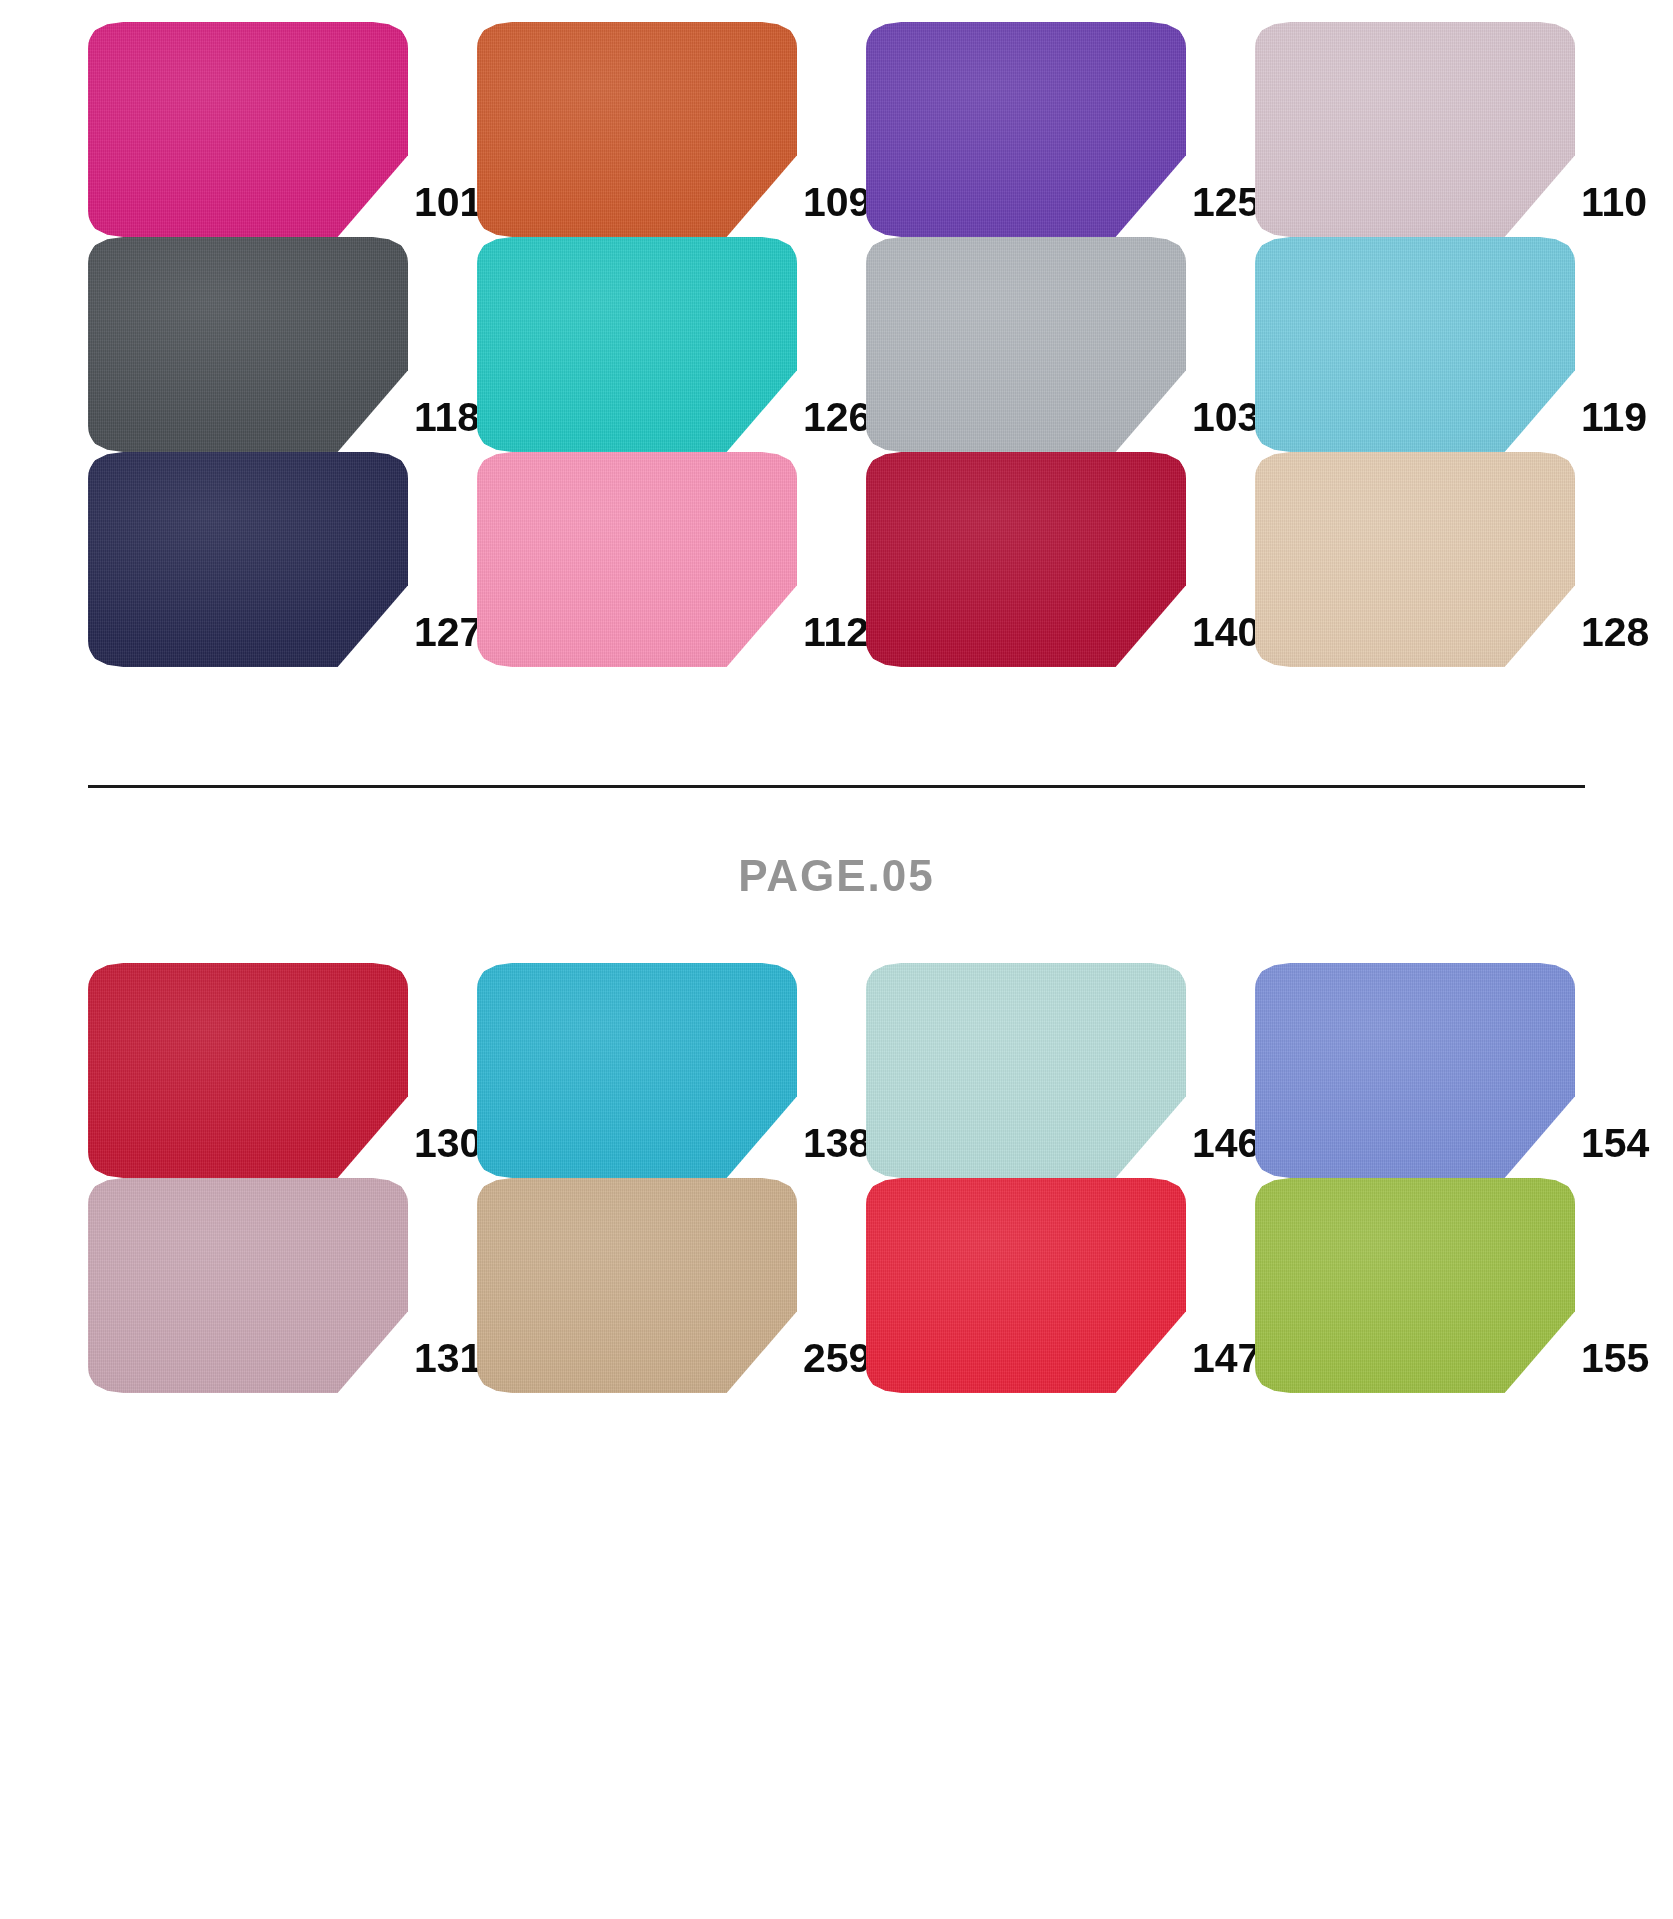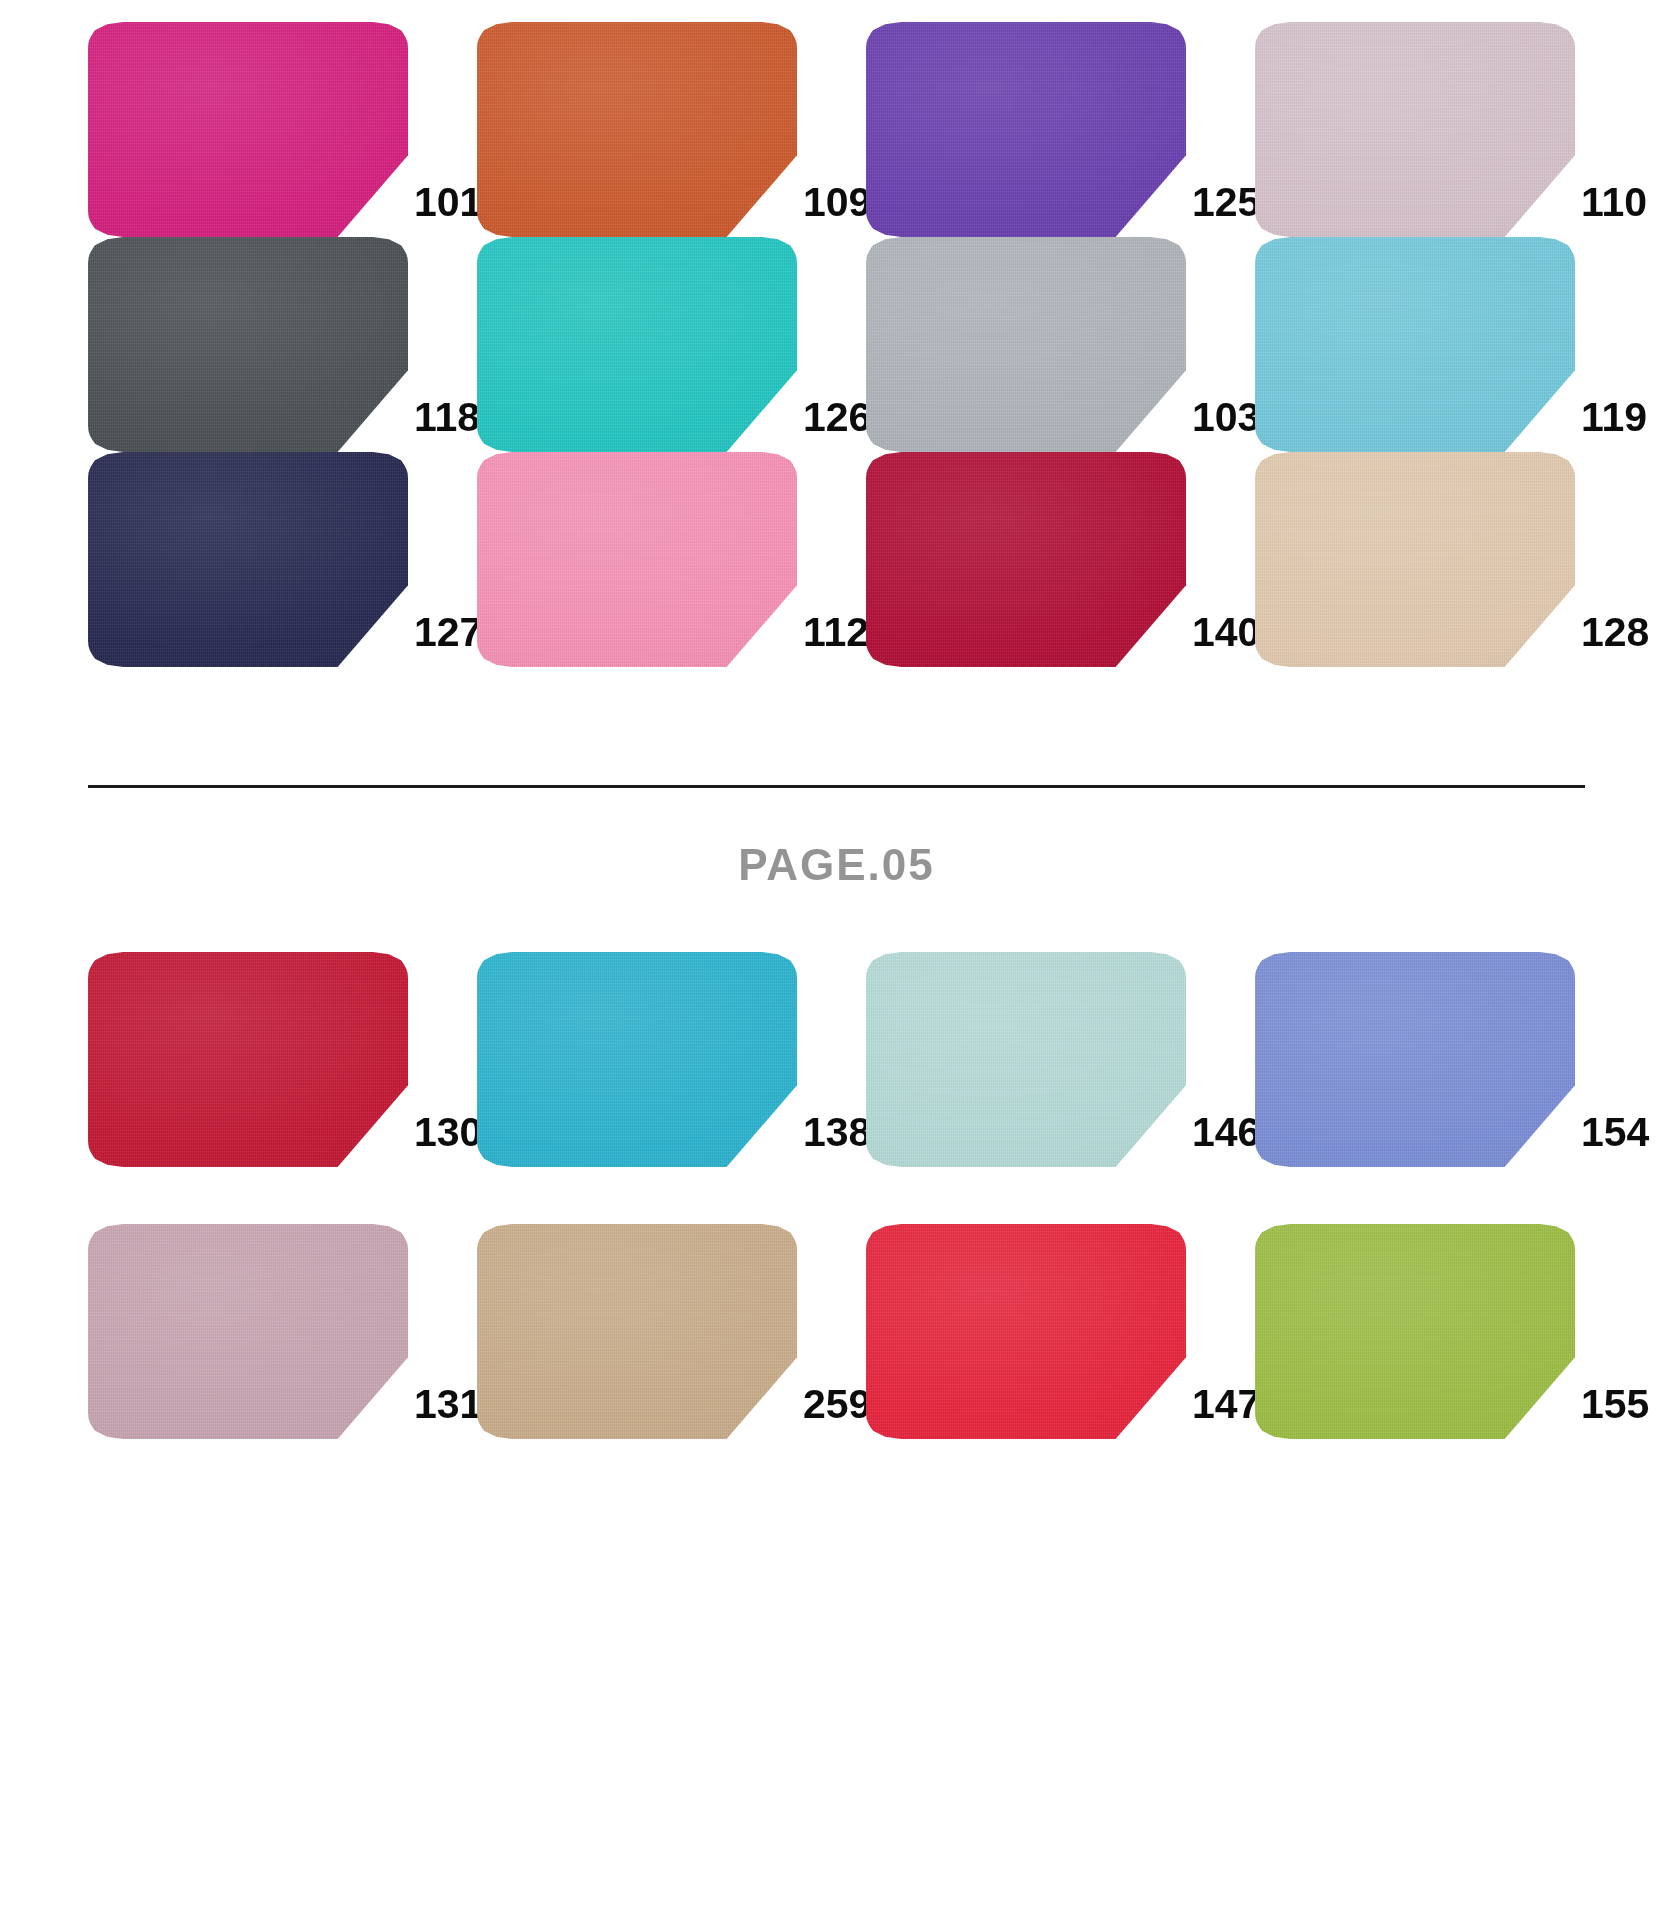--- a/index.html
+++ b/index.html
@@ -28,21 +28,21 @@
   
   .swatch-grid {
     display: grid;
     grid-template-columns: repeat(4, 389px);
     justify-content: start;
     padding-left: 88px;
     box-sizing: border-box;
   }
 
   .section-top .swatch-grid { }
-  .section-bottom .swatch-grid { row-gap: 57px; }
+  .section-bottom .swatch-grid { }
 
   .swatch-cell {
     display: flex;
     align-items: flex-end;
     height: 215px;
     position: relative;
   }
 
   .swatch-chip {
     width: 320px;
@@ -123,20 +123,21 @@
     margin: 0 88px 0 88px;
   }
 
   .page-heading {
     text-align: center;
     font-size: 44px;
     font-weight: bold;
     color: #949494;
     letter-spacing: 2px;
     font-family: "Liberation Sans", sans-serif;
+    margin-top: 11px;
   }
 
   .spacer-before-divider { height: 118px; }
   .spacer-heading-top { height: 52px; }
   .spacer-heading-bottom { height: 62px; }
   .section-top-pad { height: 22px; }
 </style>
 </head>
 <body>
 

